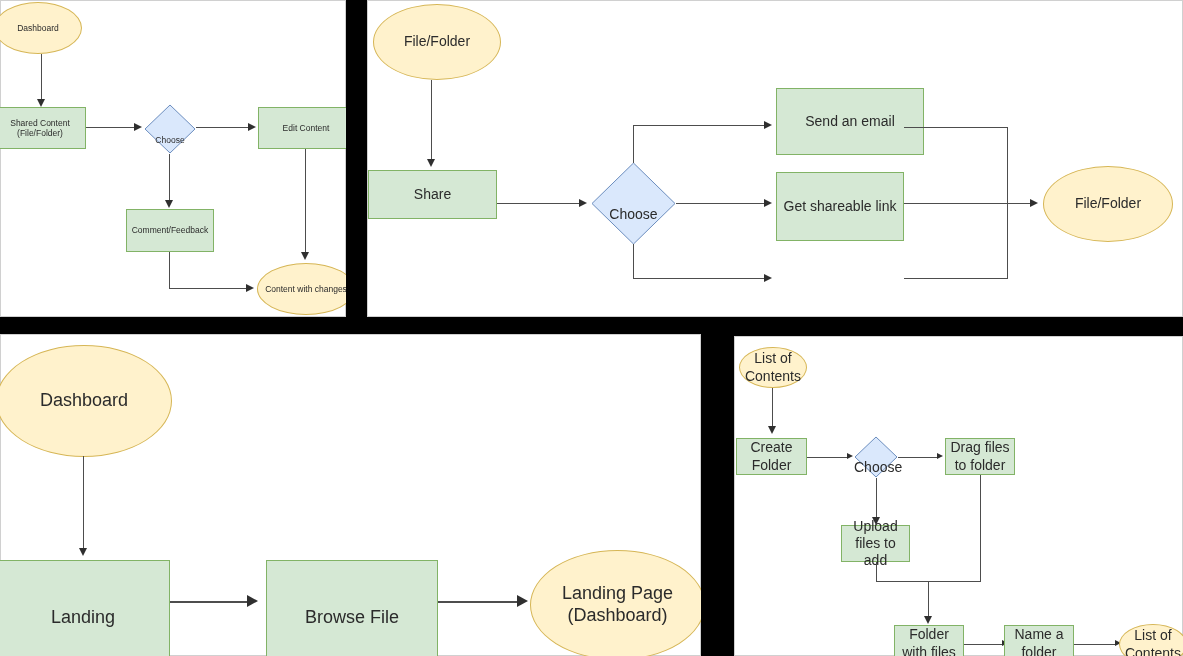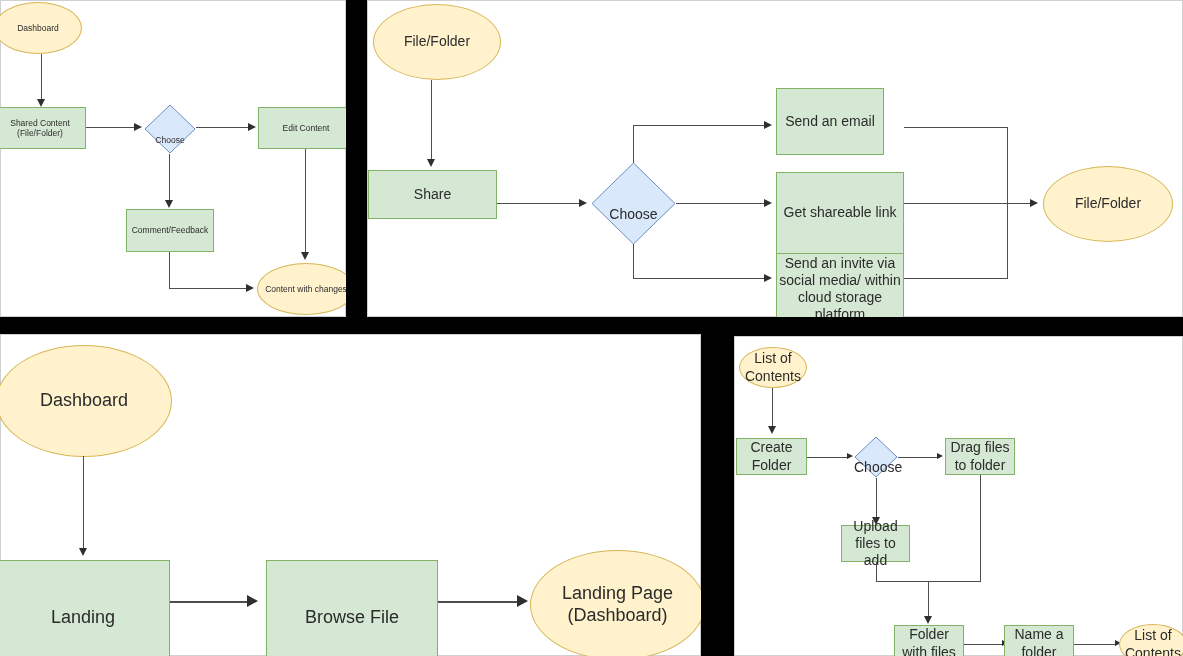--- a/index.html
+++ b/index.html
@@ -116,34 +116,28 @@
   <div class="line hline" style="left:266px;top:125px;width:133px;"></div>
   <div class="arrow arrow-r" style="left:397px;top:121px;"></div>
 
   <div class="line hline" style="left:309px;top:203px;width:90px;"></div>
   <div class="arrow arrow-r" style="left:397px;top:199px;"></div>
 
   <div class="line vline" style="left:266px;top:244px;height:35px;"></div>
   <div class="line hline" style="left:266px;top:278px;width:133px;"></div>
   <div class="arrow arrow-r" style="left:397px;top:274px;"></div>
 
-  <div class="node rect" style="left:409px;top:88px;width:108px;height:67px;">
+  <div class="node rect" style="left:409px;top:88px;width:148px;height:67px;">
     <span>Send an email</span>
   </div>
 
-  <div class="node rect" style="left:409px;top:172px;width:128px;height:82px;">
+  <div class="node rect" style="left:409px;top:172px;width:128px;height:69px;">
     <span>Get shareable link</span>
   </div>
 
-  <div class="node rect" style="left:409px;top:253px;width:128px;height:72px;flex-direction:column;">
-    <span>Send an invite via</span>
-    <span>social media/ within</span>
-    <span>cloud storage</span>
-    <span>platform</span>
-  </div>
 
   <div class="line hline" style="left:537px;top:127px;width:104px;"></div>
   <div class="line vline" style="left:640px;top:127px;height:78px;"></div>
 
   <div class="line hline" style="left:537px;top:278px;width:104px;"></div>
   <div class="line vline" style="left:640px;top:203px;height:76px;"></div>
 
   <div class="line hline" style="left:537px;top:203px;width:128px;"></div>
   <div class="arrow arrow-r" style="left:663px;top:199px;"></div>
 

